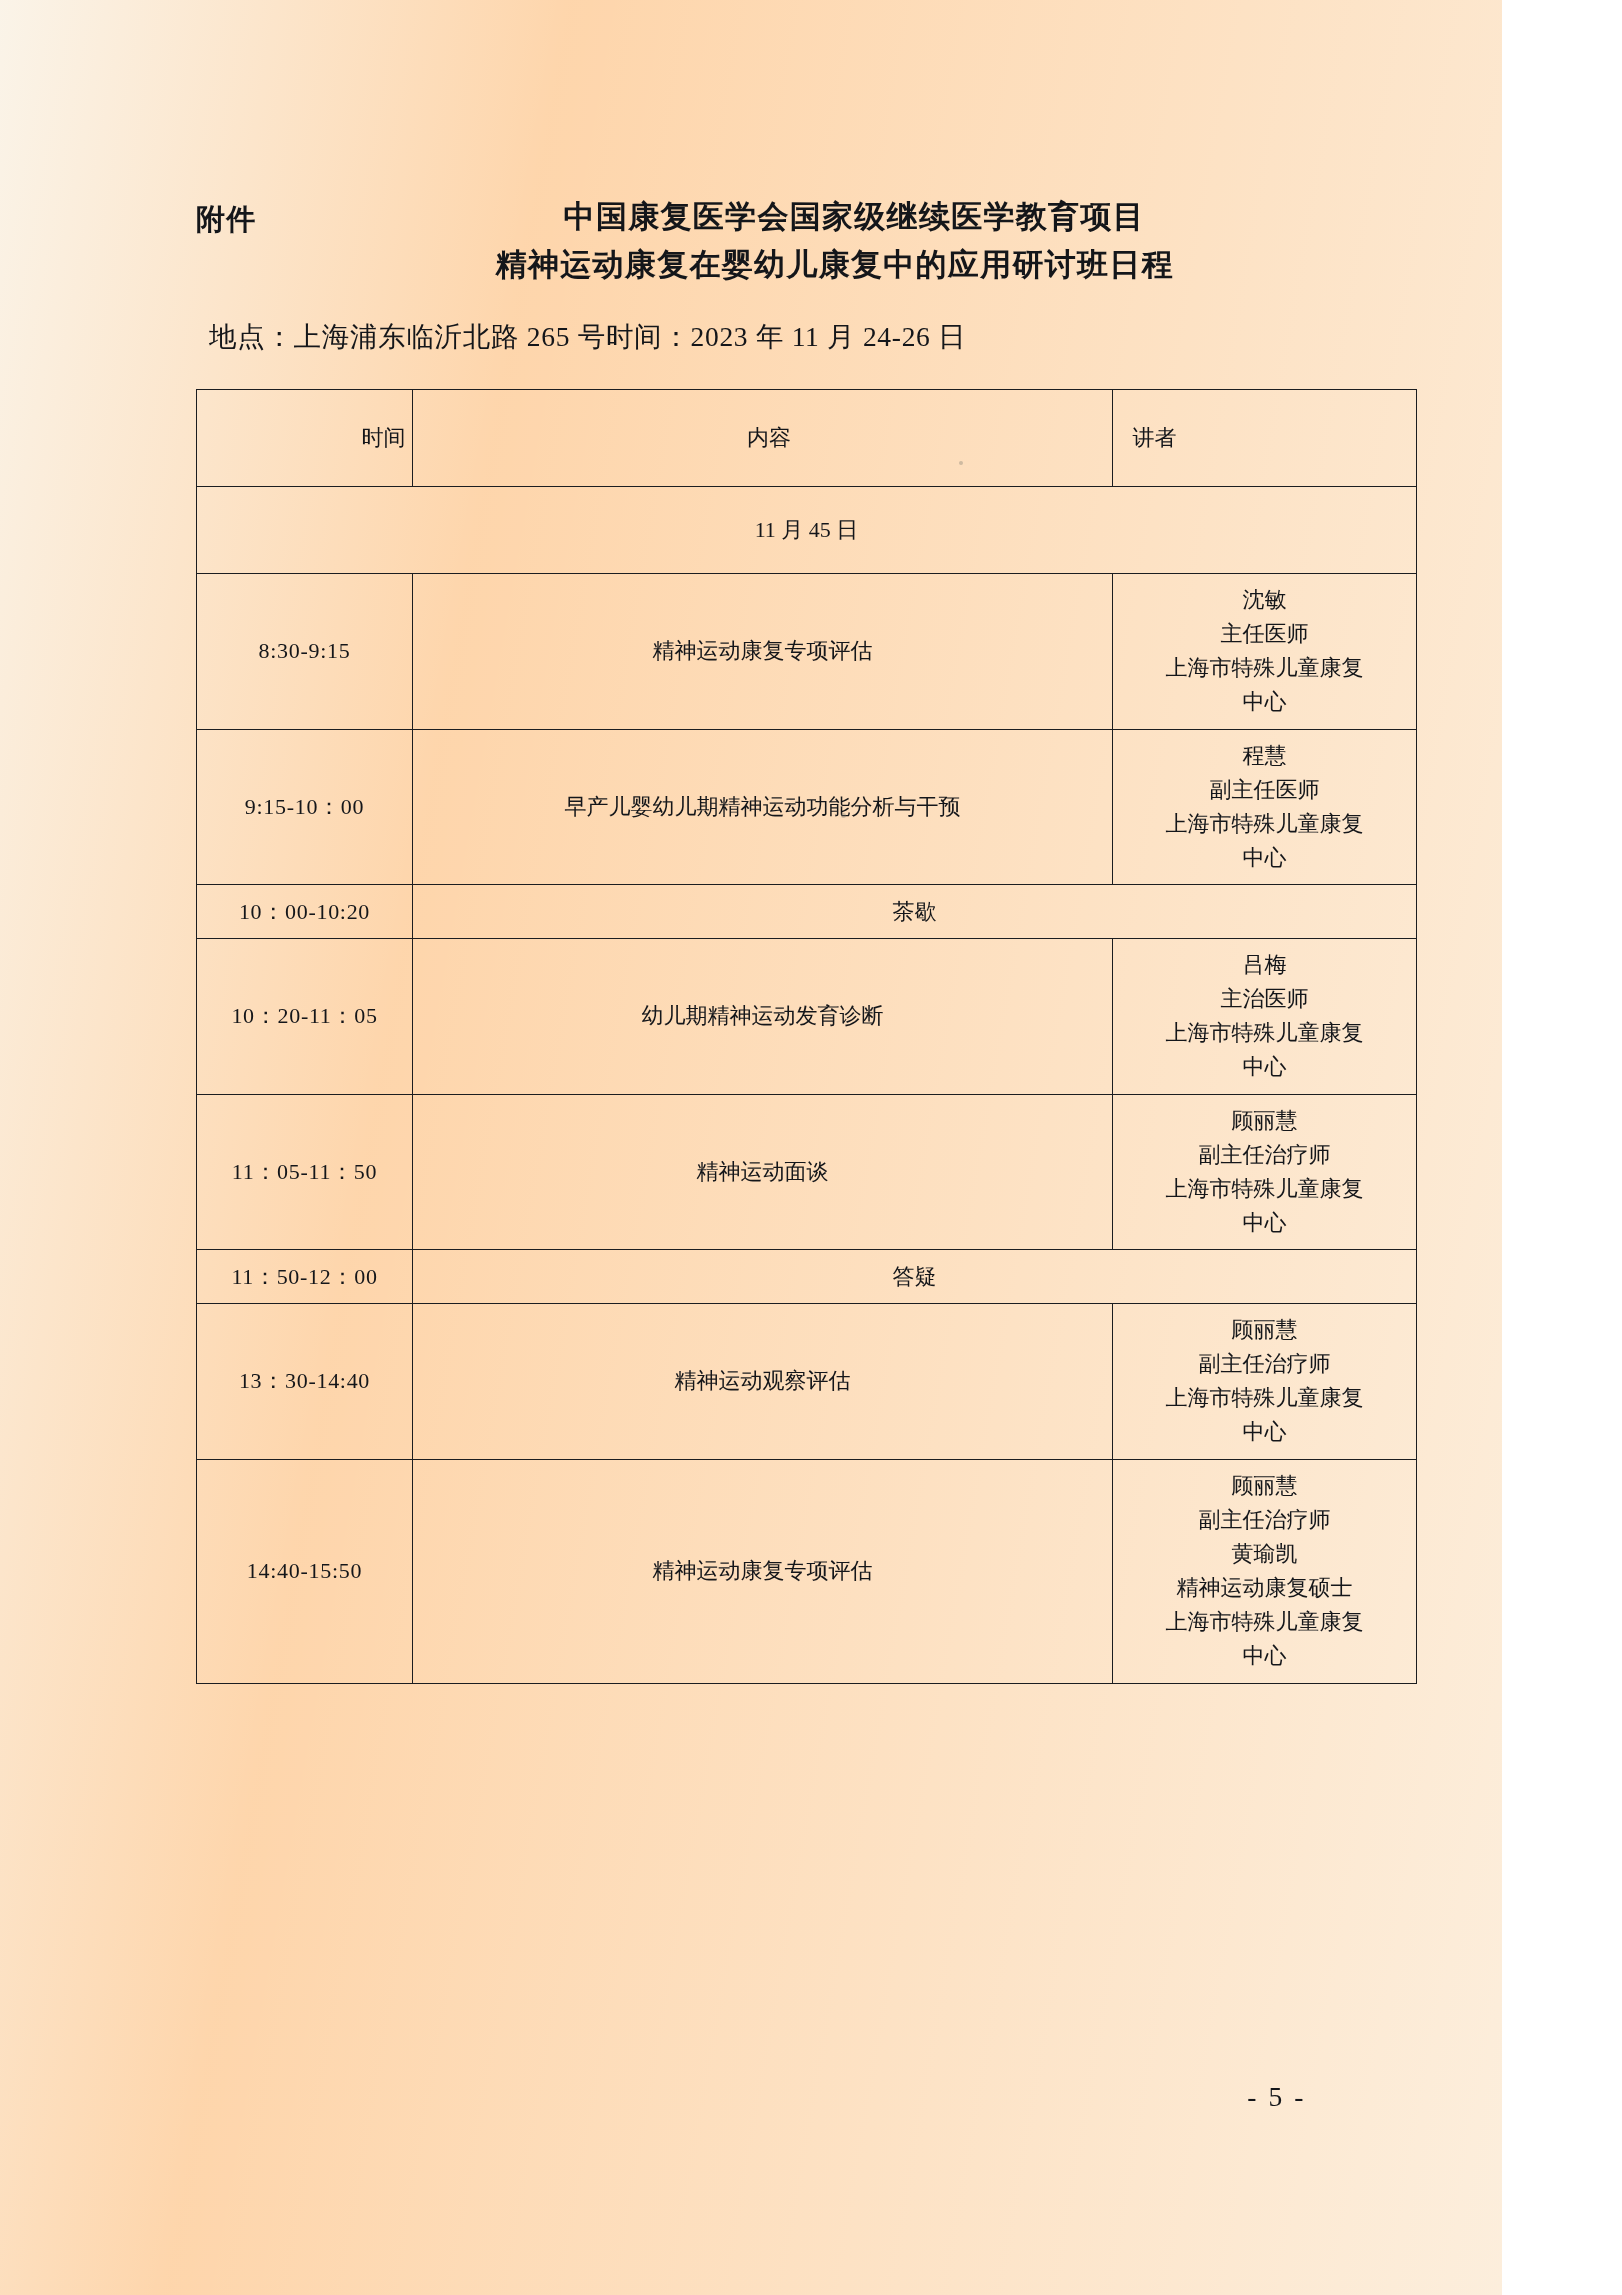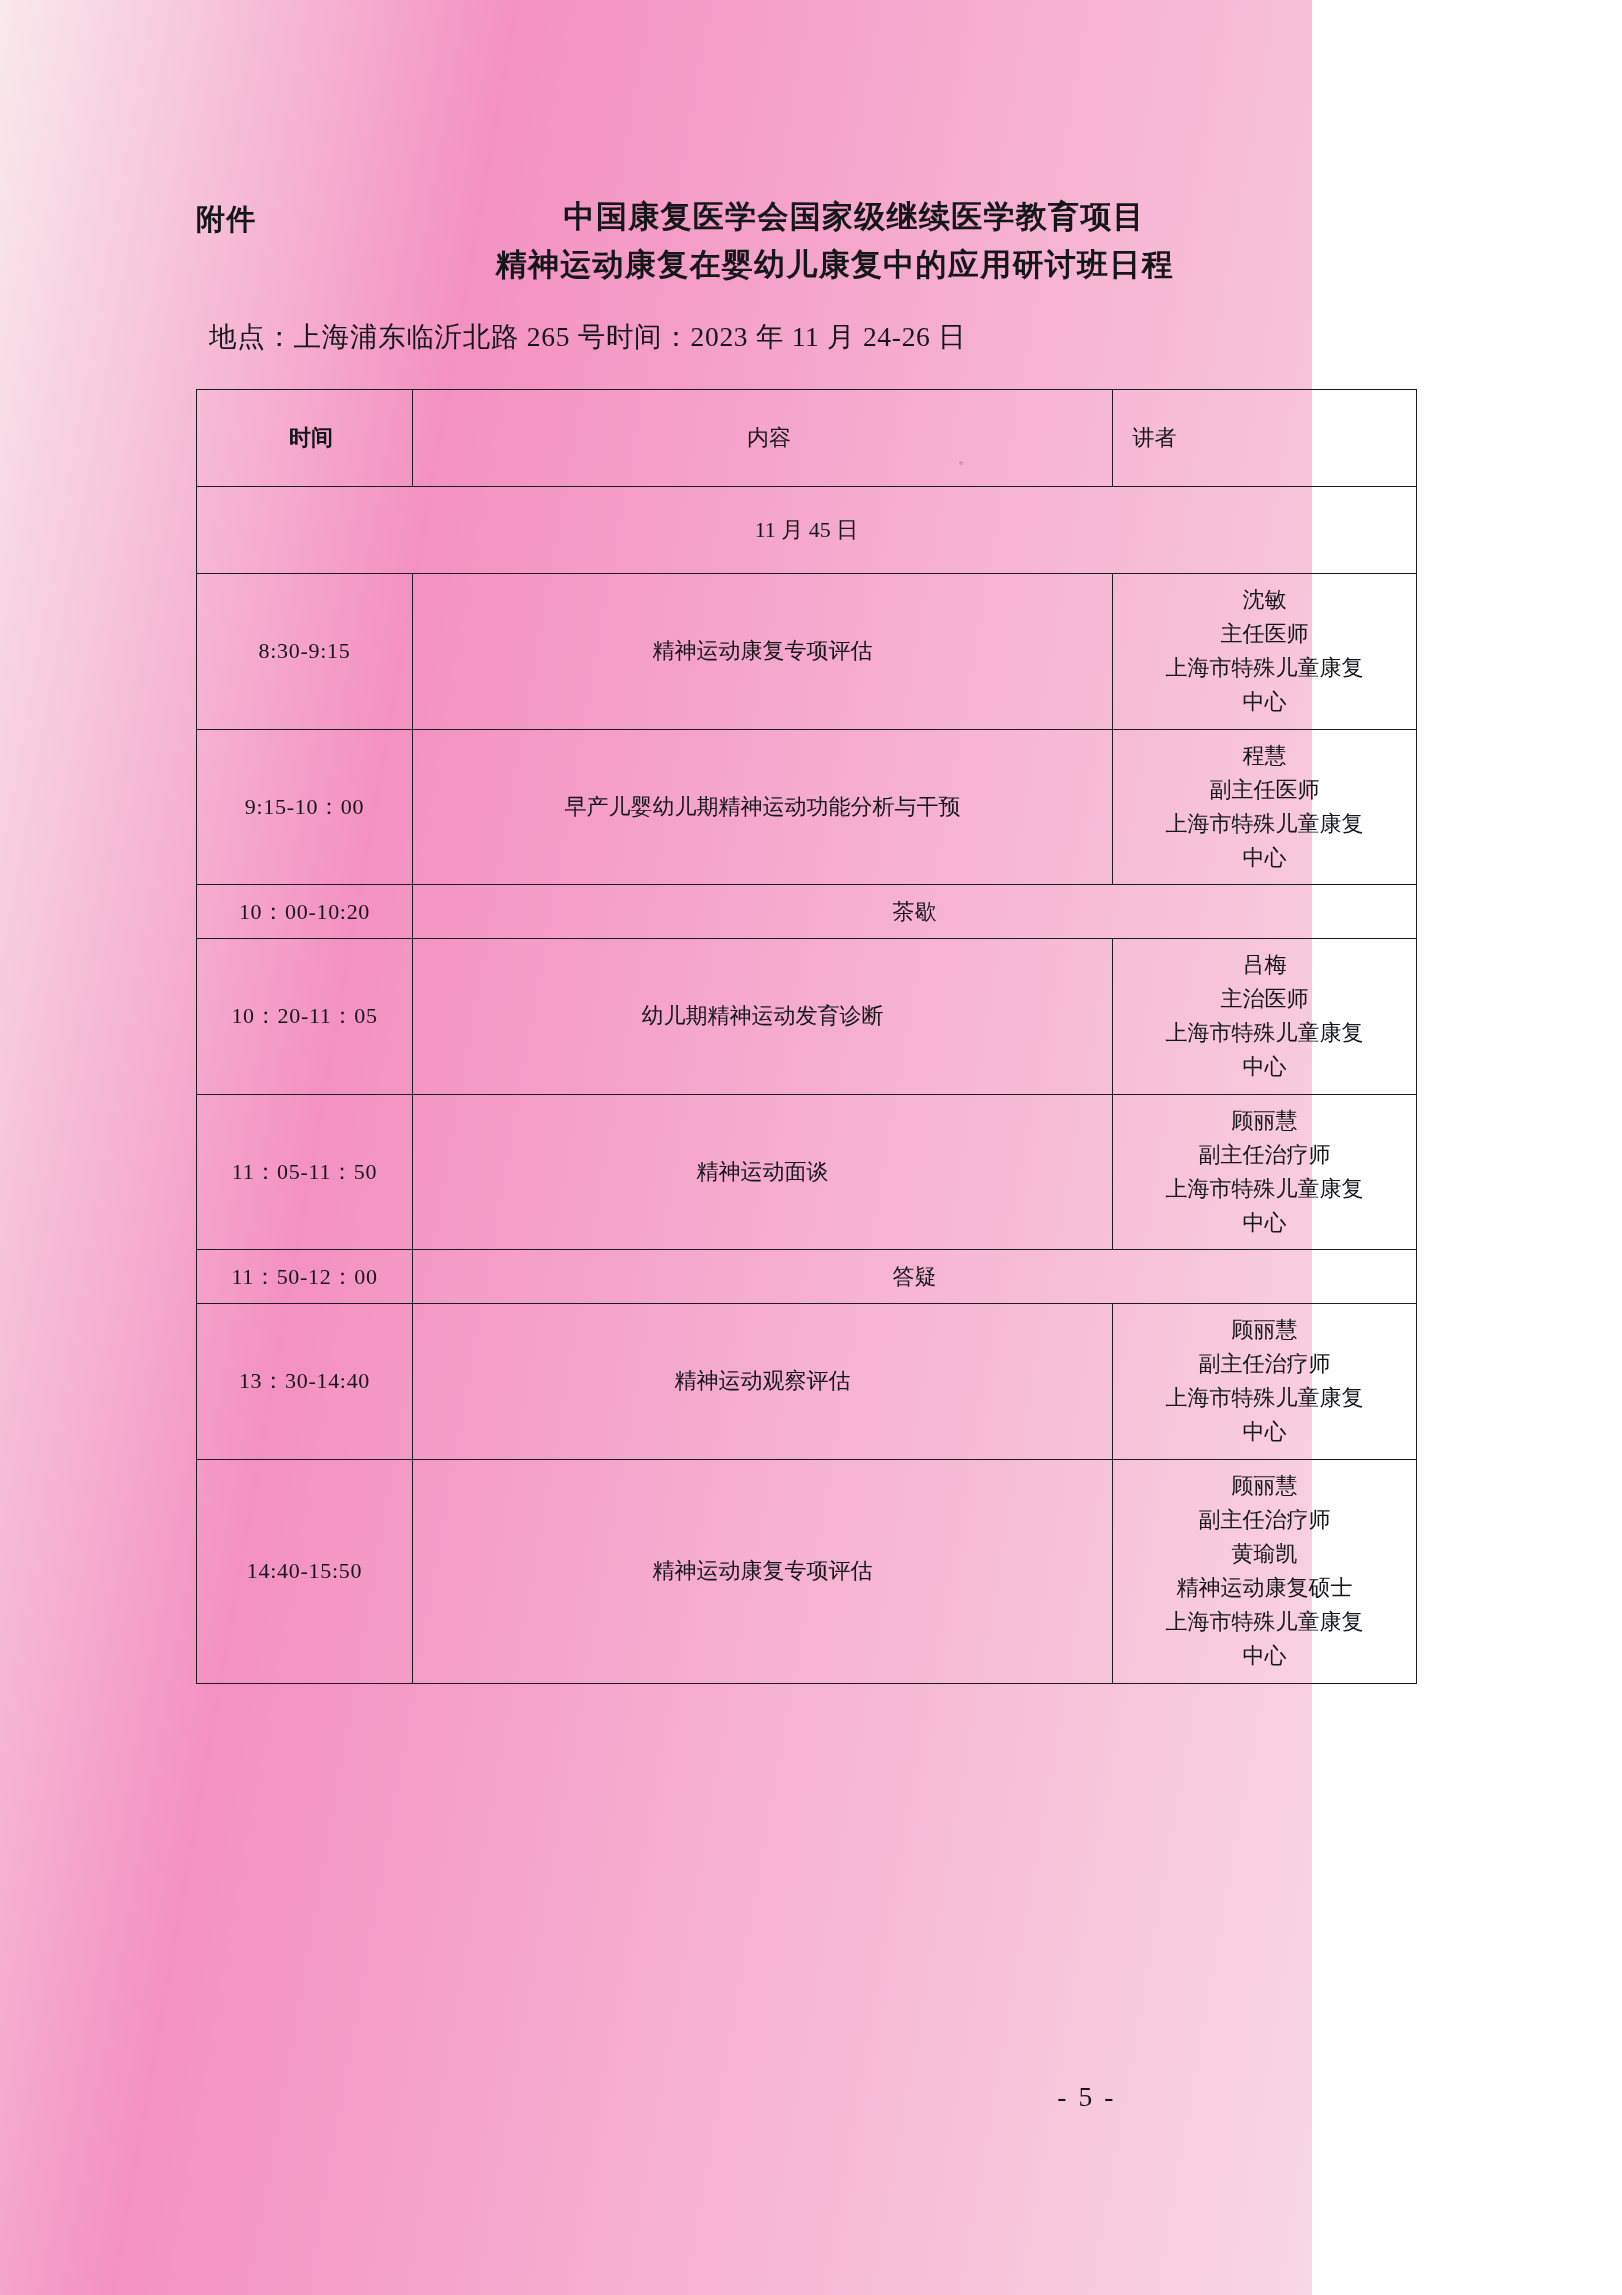--- a/index.html
+++ b/index.html
@@ -11,23 +11,23 @@
     width: 1622px;
     height: 2295px;
     position: relative;
     font-family: "Liberation Serif", serif;
     color: #14161a;
     overflow: hidden;
   }
   .page {
     position: absolute;
     left: 0; top: 0;
-    width: 1312px;
+    width: 1502px;
     height: 2295px;
-    background: #ec4899;
+    background: #fdba74;
   }
   
   .scan-tint {
     position: absolute;
     inset: 0;
     background:
       linear-gradient(100deg, rgba(250,250,245,0.9) 0%, rgba(255,255,255,0.4) 30%, rgba(252,251,246,0.8) 100%);
     pointer-events: none;
   }
   .content {
@@ -93,21 +93,21 @@
     vertical-align: middle;
     line-height: 1.55;
   }
   col.c-time  { width: 216px; }
   col.c-topic { width: 700px; }
   col.c-spk   { width: 304px; }
 
   .hdr td {
     height: 77px;
   }
-  .hdr .h-time { text-align: center; padding-left: 19.6px; font-weight: bold; }
+  .hdr .h-time { text-align: right; padding-left: 19.6px; }
   .hdr .h-topic { text-align: center; padding-left: 19.6px; }
   .hdr .h-spk { text-align: left; padding-left: 19.6px; }
 
   td.time-cell {
     text-align: center;
     font-family: "Liberation Serif", serif;
     letter-spacing: 0.7px;
   }
   td.topic-cell {
     text-align: center;

